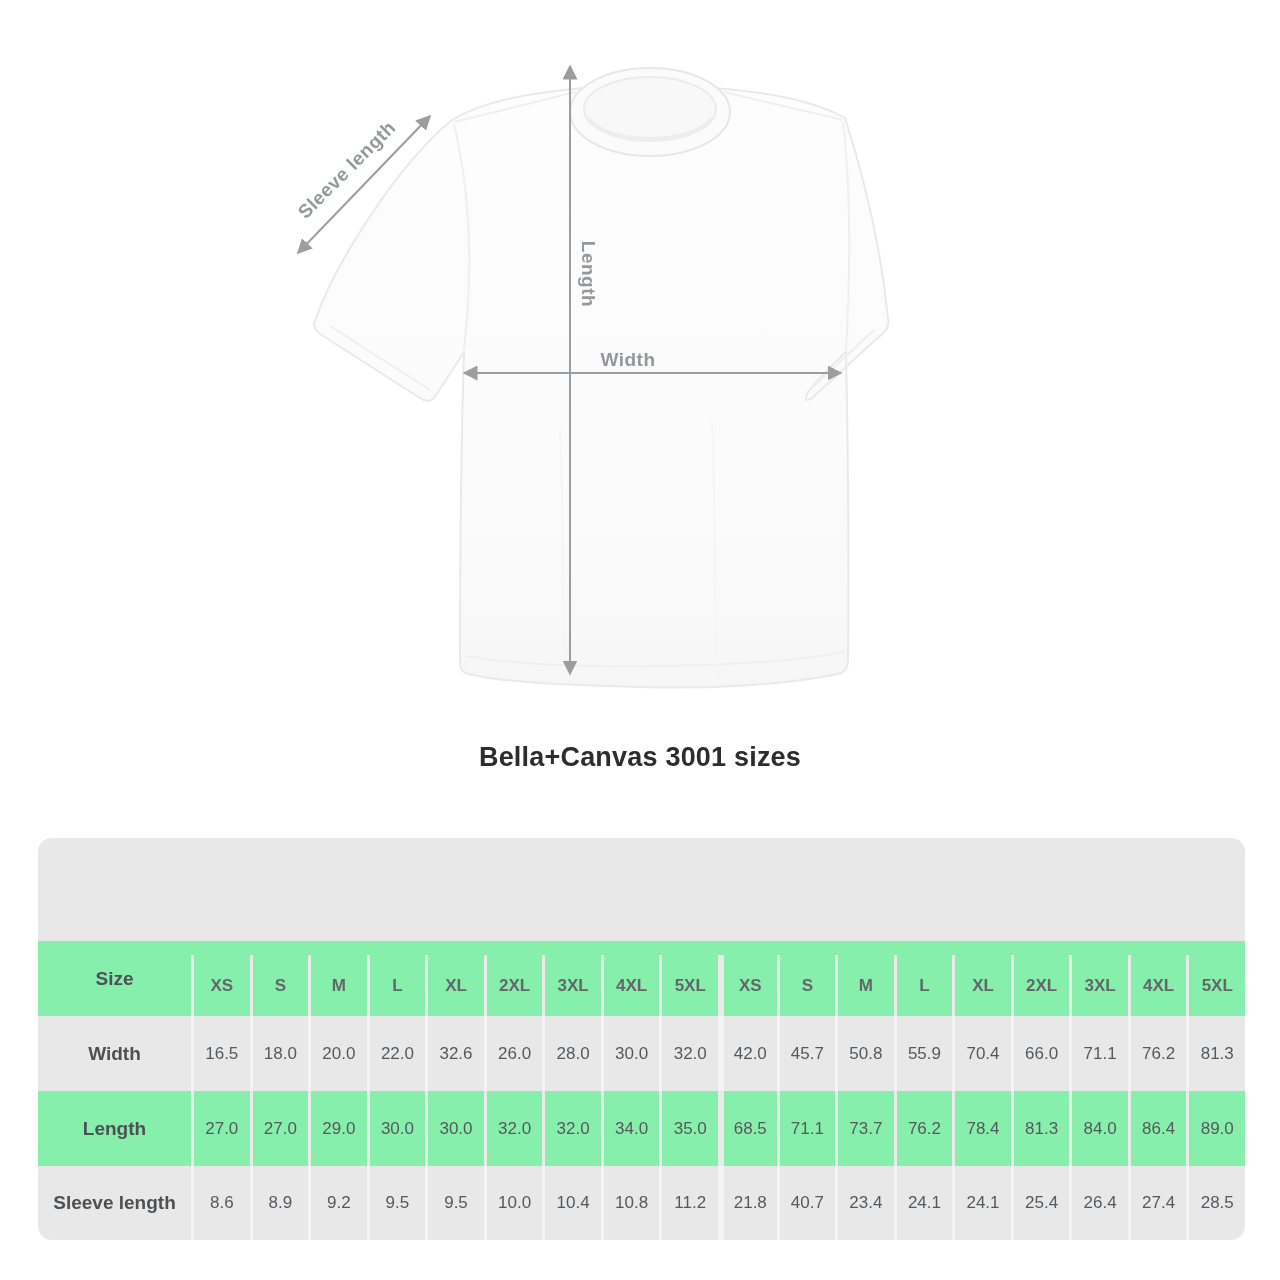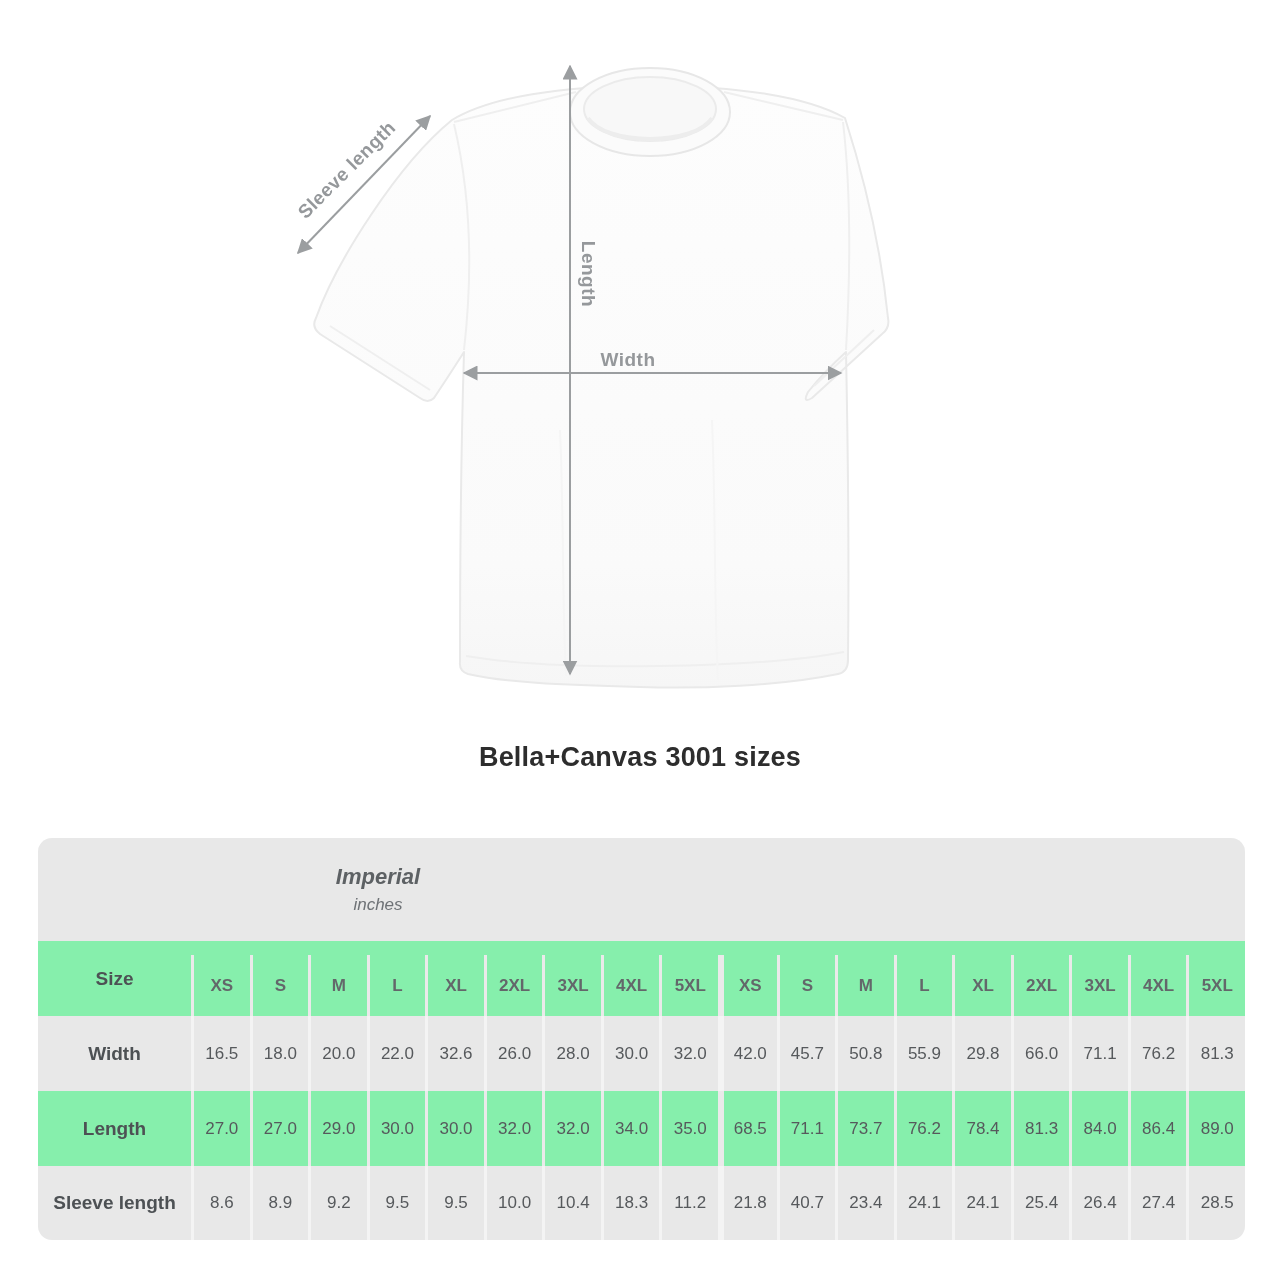--- a/index.html
+++ b/index.html
@@ -107,24 +107,20 @@
     <text class="arrow-label" x="628" y="366" text-anchor="middle">Width</text>
   </svg>
 
   <div class="title-block">
     <h1 class="page-title">Bella+Canvas 3001 sizes</h1>
   </div>
 
   <div class="tbl">
 
     <div class="band">
-      <div class="unit unit-imperial">
-        <div class="unit-name">Imperial</div>
-        <div class="unit-sub">inches</div>
-      </div>
     </div>
 
     <div class="row white hdr">
       <div class="cell lbl">Size</div>
     <div class="cell val">XS</div>
         <div class="cell val">S</div>
         <div class="cell val">M</div>
         <div class="cell val">L</div>
         <div class="cell val">XL</div>
         <div class="cell val">2XL</div>
@@ -150,21 +146,21 @@
         <div class="cell val">22.0</div>
         <div class="cell val">32.6</div>
         <div class="cell val">26.0</div>
         <div class="cell val">28.0</div>
         <div class="cell val">30.0</div>
         <div class="cell val">32.0</div>
         <div class="cell val">42.0</div>
         <div class="cell val">45.7</div>
         <div class="cell val">50.8</div>
         <div class="cell val">55.9</div>
-        <div class="cell val">29.8</div>
+        <div class="cell val">70.4</div>
         <div class="cell val">66.0</div>
         <div class="cell val">71.1</div>
         <div class="cell val">76.2</div>
         <div class="cell val">81.3</div>
       </div>
 
     <div class="row white">
       <div class="cell lbl">Length</div>
     <div class="cell val">27.0</div>
         <div class="cell val">27.0</div>
@@ -188,21 +184,21 @@
 
     <div class="row gray">
       <div class="cell lbl">Sleeve length</div>
     <div class="cell val">8.6</div>
         <div class="cell val">8.9</div>
         <div class="cell val">9.2</div>
         <div class="cell val">9.5</div>
         <div class="cell val">9.5</div>
         <div class="cell val">10.0</div>
         <div class="cell val">10.4</div>
-        <div class="cell val">18.3</div>
+        <div class="cell val">10.8</div>
         <div class="cell val">11.2</div>
         <div class="cell val">21.8</div>
         <div class="cell val">40.7</div>
         <div class="cell val">23.4</div>
         <div class="cell val">24.1</div>
         <div class="cell val">24.1</div>
         <div class="cell val">25.4</div>
         <div class="cell val">26.4</div>
         <div class="cell val">27.4</div>
         <div class="cell val">28.5</div>

